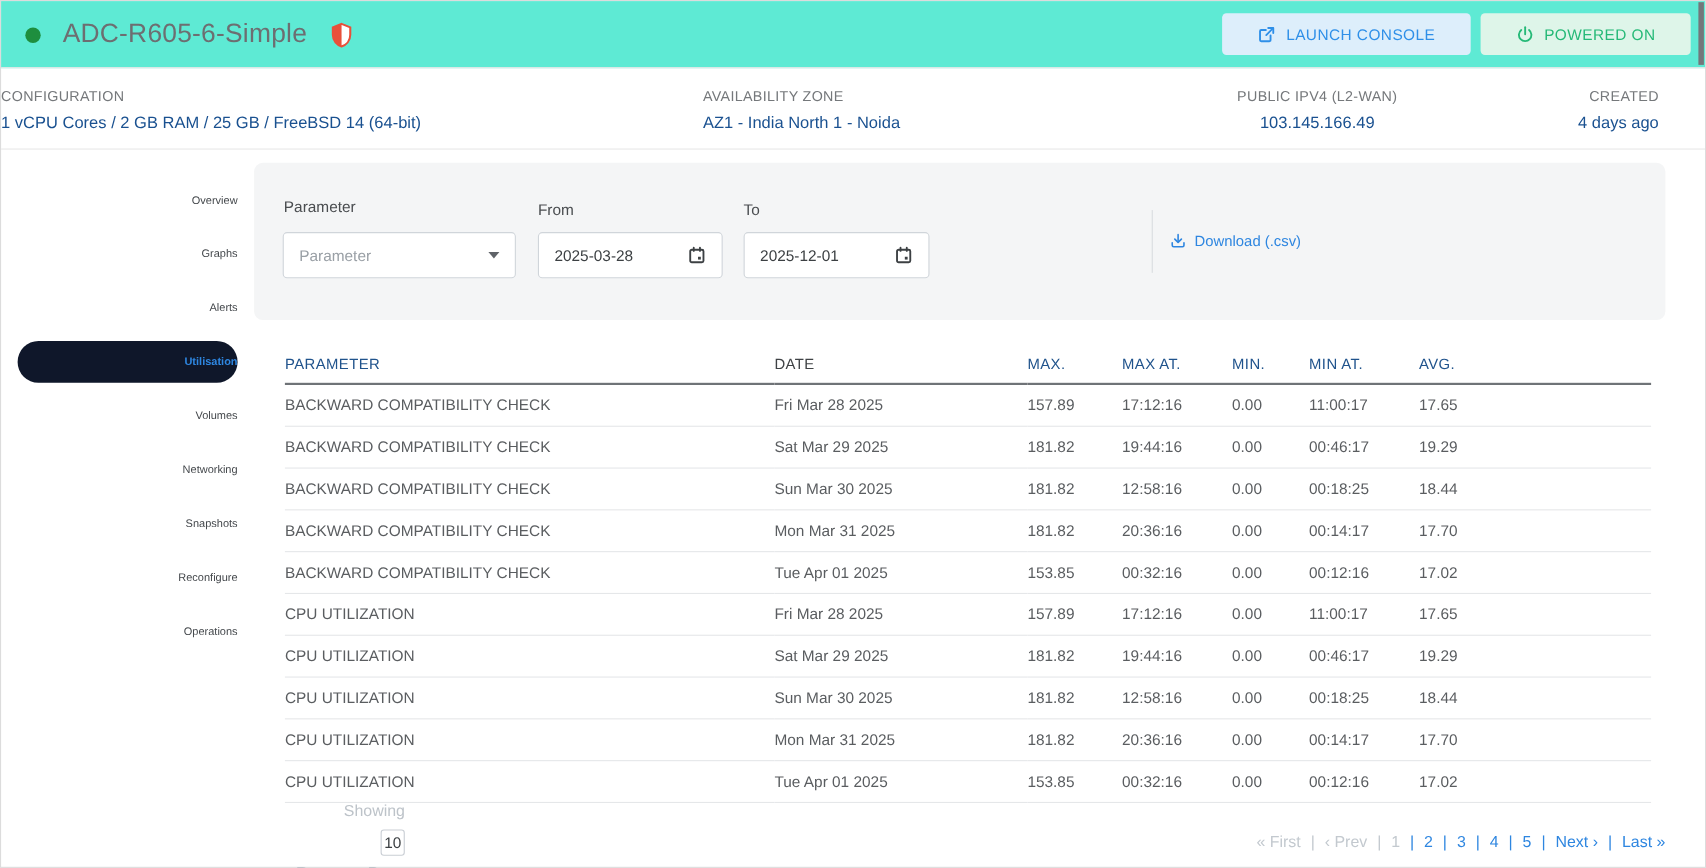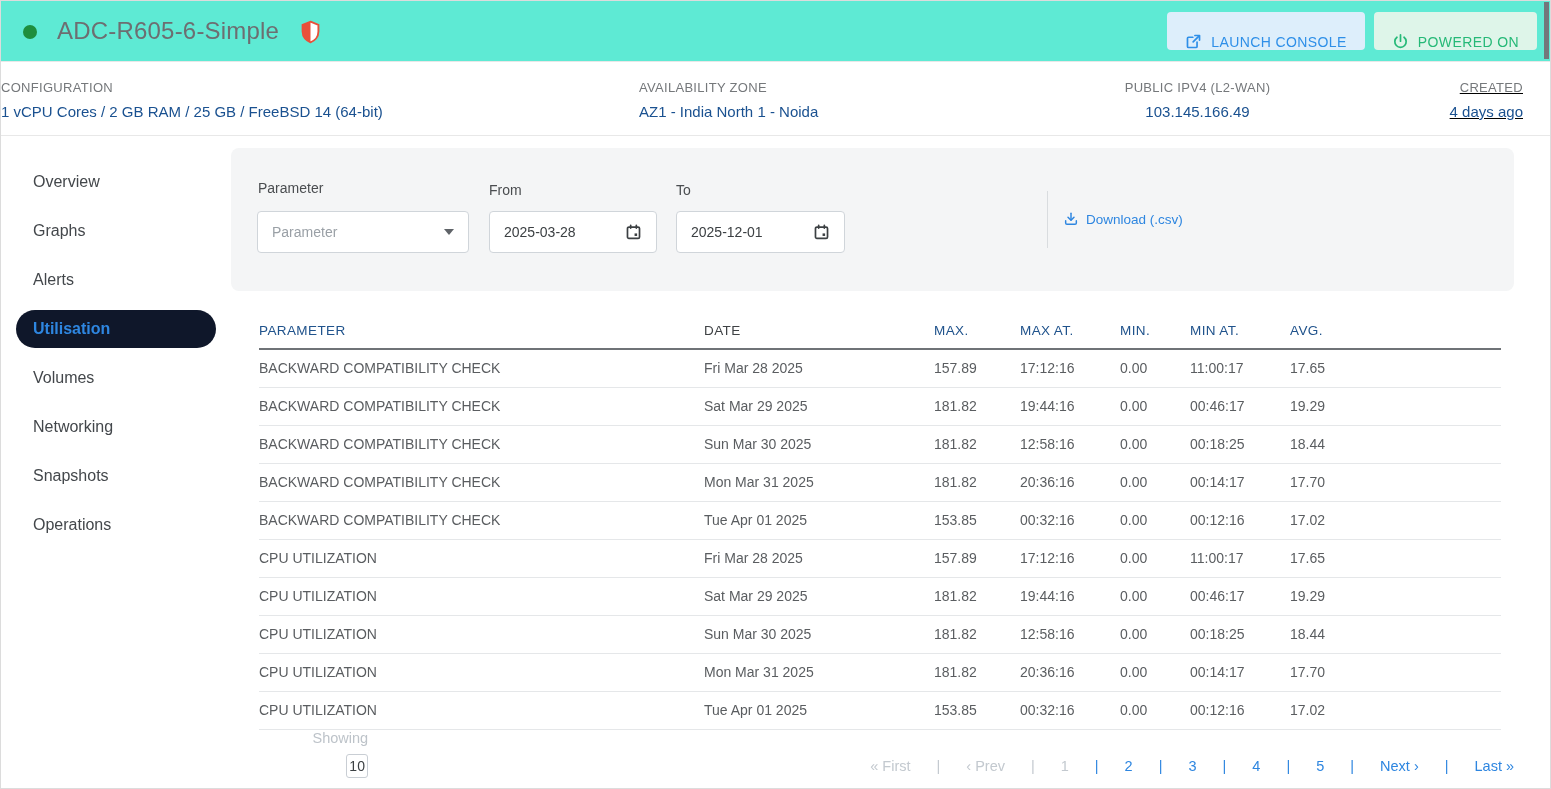--- a/index.html
+++ b/index.html
@@ -5,37 +5,37 @@
   * { margin:0; padding:0; box-sizing:border-box; }
   html,body { width:1551px; height:789px; background:#fff; font-family:"Liberation Sans", sans-serif; overflow:hidden; }
   .page { position:relative; width:1551px; height:789px; background:#fff; border:1px solid #dcdcdc; }
 
   
   .top-header { position:absolute; top:0; left:0; right:0; height:61px; border-bottom:1px solid #e8e8e8; background:#5eead4; }
   .status-dot { position:absolute; left:22px; top:24px; width:14px; height:14px; border-radius:50%; background:#1e8e3e; }
   .page-title { position:absolute; left:56px; top:16px; font-size:24px; color:#6d6e71; letter-spacing:0.2px; }
   .shield-wrap { position:absolute; left:300px; top:19px; }
   .hdr-buttons { position:absolute; right:13px; top:11px; display:flex; gap:9px; }
-  .btn { display:flex; align-items:flex-end; gap:9px; height:38px; padding:0 18px; border-radius:4px; font-size:14px; letter-spacing:0.4px; cursor:pointer; border:none; font-family:"Liberation Sans",sans-serif; }
+  .btn { display:flex; align-items:center; gap:9px; height:38px; padding:0 32px; border-radius:4px; font-size:14px; letter-spacing:0.4px; cursor:pointer; border:none; font-family:"Liberation Sans",sans-serif; }
   .btn-console { background:#ddeefb; color:#2e8fe8; }
   .btn-power { background:#def5e9; color:#25b977; }
 
   
   .info-bar { position:absolute; top:62px; left:0; right:0; height:73px; border-bottom:1px solid #e8e8e8; display:flex; }
   .info-col { padding-top:17px; }
   .info-col .lbl { font-size:13px; color:#75787b; letter-spacing:0.3px; margin-bottom:8px; }
   .info-col .val { font-size:15px; color:#1a5190; }
   .col-config { width:638px; padding-left:0; }
   .col-az { width:425px; }
   .col-ip { width:267px; text-align:center; }
-  .col-created { flex:1; text-align:right; padding-right:27px;text-decoration:underline; }
+  .col-created { flex:1; text-align:right; padding-right:42px; }
 
   
   .sidebar { position:absolute; top:136px; left:0; width:230px; bottom:1px; padding-top:26px; }
-  .side-item { height:38px; margin:0 15px 11px 15px; padding-left:17px; display:flex; align-items:center; border-radius:24px; font-size:16px; color:#43474b; cursor:pointer; }
+  .side-item { height:38px; margin:0 15px 11px 15px; padding-left:17px; display:flex; align-items:center; border-radius:24px; font-size:10px; color:#43474b; cursor:pointer;justify-content:flex-end; }
   .side-item.active { background:#0f172a; color:#2e86e0; font-weight:bold; }
 
   
   .content { position:absolute; left:230px; top:136px; width:1283px; bottom:1px; }
 
   .filter-panel { position:relative; margin-top:11px; height:143px; background:#f4f5f6; border-radius:8px; }
   .f-label { position:absolute; top:32px; font-size:14px; color:#4a4d50; }
   .lbl-parameter { left:27px; }
   .lbl-from { left:258px; top:34px; }
   .lbl-to { left:445px; top:34px; }
@@ -51,21 +51,21 @@
   .table-wrap { margin:22px 13px 0 28px; }
   table { width:1242px; border-collapse:collapse; table-layout:fixed; }
   th { height:36px; text-align:left; vertical-align:middle; font-weight:normal; font-size:13.5px; letter-spacing:0.4px; color:#3f4245; border-bottom:2px solid #6f7377; cursor:pointer; }
   th.accent { color:#20538c; }
   td { height:38px; vertical-align:middle; font-size:14px; color:#5a5d60; border-bottom:1px solid #e5e7e9; white-space:nowrap; overflow:hidden; }
 
   
   .table-footer { display:flex; justify-content:space-between; align-items:center; margin:21px 0 0 38px; height:30px; }
   .rows-group { display:flex; align-items:flex-end; gap:8px; font-size:14.5px; color:#bdc3c9;flex-direction:column; }
   .rows-input { width:22px; height:24px; border:1px solid #c9ced4; border-radius:3px; text-align:center; font-size:14px; color:#3c4043; font-family:"Liberation Sans",sans-serif; }
-  .pagination { display:flex; align-items:center; gap:26px; font-size:14.5px; }
+  .pagination { display:flex; align-items:center; gap:9px; font-size:14.5px; }
   .pg-item { cursor:pointer; }
   .pg-link { color:#2e86e0; }
   .pg-disabled { color:#c3c9cf; cursor:default; }
   .pg-current { color:#c3c9cf; cursor:default; }
 
   .scroll-thumb { position:absolute; top:1px; right:1px; width:5px; height:57px; background:#73777b; }
   svg { display:block; }
 </style>
 </head>
 <body>
@@ -137,20 +137,23 @@
       <span>Utilisation</span>
     </div>
       <div class="side-item">
       <span>Volumes</span>
     </div>
       <div class="side-item">
       <span>Networking</span>
     </div>
       <div class="side-item">
       <span>Snapshots</span>
+    </div>
+      <div class="side-item">
+      <span>Reconfigure</span>
     </div>
       <div class="side-item">
       <span>Operations</span>
     </div>
     </nav>
 
   <div class="content">
 
     <div class="filter-panel">
       <span class="f-label lbl-parameter">Parameter</span>

